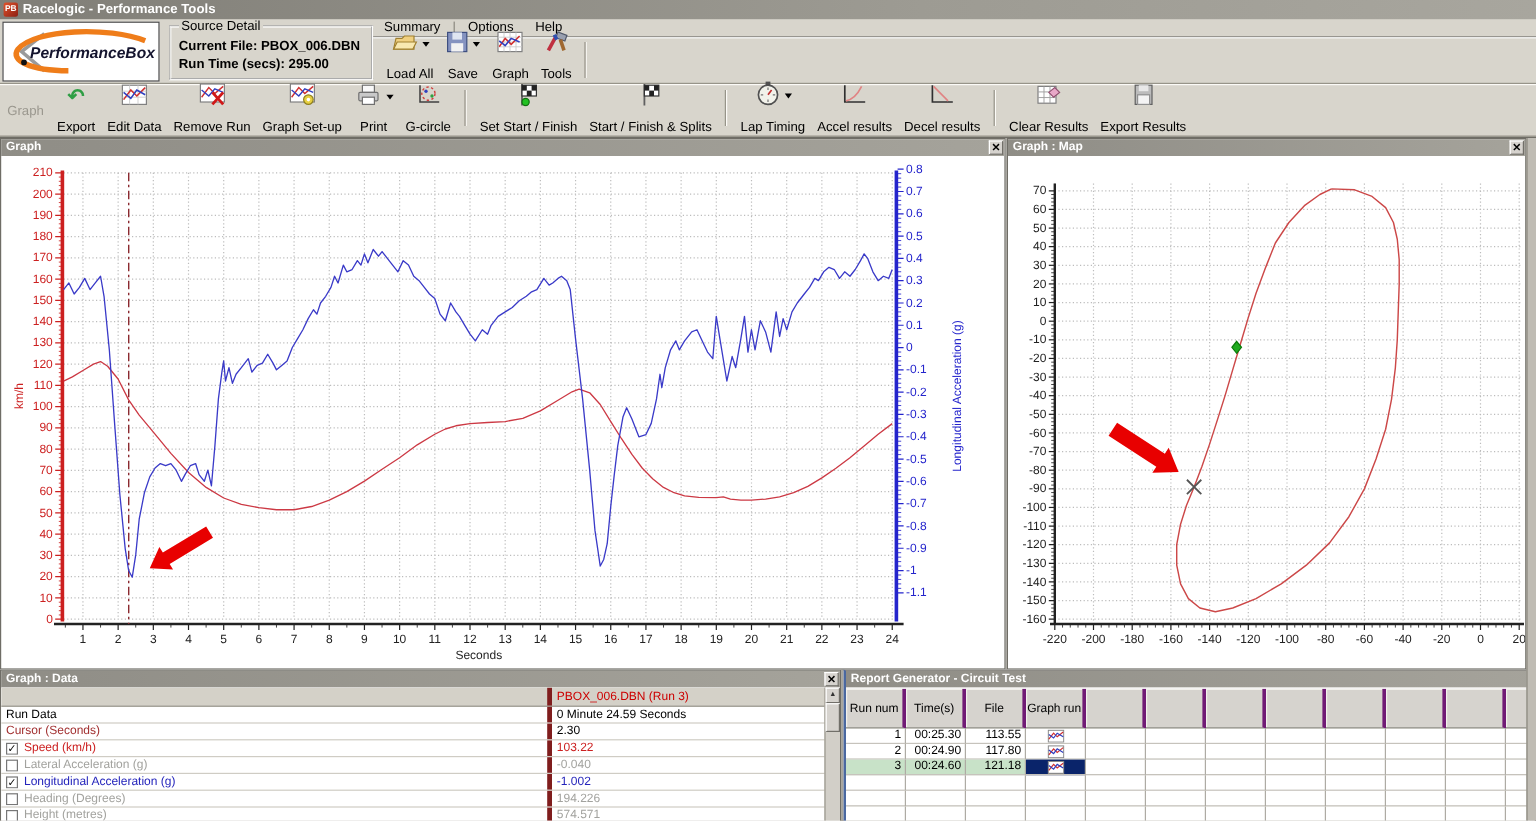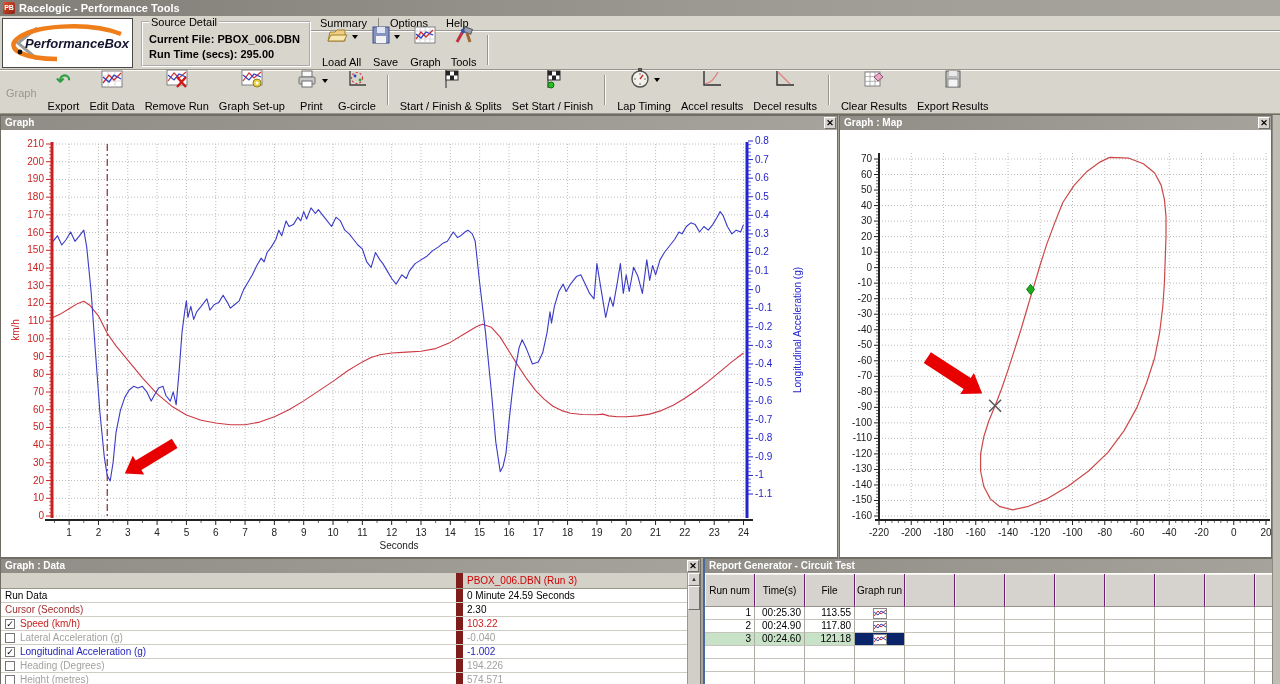--- a/index.html
+++ b/index.html
@@ -44,32 +44,32 @@
   .pclose{position:absolute;right:1px;top:1px;width:12px;height:12px;background:#d6d3ce;
     border:1px solid;border-color:#fff #716f69 #716f69 #fff;font-size:9px;line-height:10px;text-align:center;color:#000;}
   svg text{font-family:"Liberation Sans",sans-serif;}
   .grid{stroke:#bcbcbc;stroke-width:1;stroke-dasharray:1,2;fill:none;}
   .series{fill:none;stroke-width:1.1;stroke-linejoin:round;}
   
   .dtable{position:absolute;left:0;top:14px;right:0;bottom:0;background:#fff;overflow:hidden;}
   .drow{display:flex;height:14px;border-bottom:1px solid #cfccc4;font-size:10px;align-items:center;}
   .drow.dheader{height:16px;background:#d4d1c8;border-bottom:1px solid #9a978e;}
   .dlabel{width:455px;display:flex;align-items:center;padding-left:4px;overflow:hidden;white-space:nowrap;}
-  .dvalue{width:210px;border-left:7px solid #7f1d1d;padding-left:4px;overflow:hidden;white-space:nowrap;align-self:stretch;display:flex;align-items:center;}
+  .dvalue{width:210px;border-left:4px solid #7f1d1d;padding-left:4px;overflow:hidden;white-space:nowrap;align-self:stretch;display:flex;align-items:center;}
   .cb{width:10px;height:10px;border:1px solid #777;background:#fff;margin-right:5px;font-size:9px;
     line-height:9px;text-align:center;flex:none;}
   .cb.on::after{content:"\2713";}
   .vsb{position:absolute;right:0;top:14px;bottom:0;width:13px;background:#d2cfc8;border-left:1px solid #9a978e;}
   .sbbtn{height:13px;background:#d6d3ce;border:1px solid;border-color:#fff #716f69 #716f69 #fff;
     font-size:6px;text-align:center;line-height:11px;color:#333;}
   .sbthumb{height:24px;background:#d6d3ce;border:1px solid;border-color:#fff #716f69 #716f69 #fff;}
   
   .rwrap{position:absolute;left:0;top:14px;right:0;bottom:0;background:#cfccc4;border-top:1px solid #fff;overflow:hidden;}
   .rhead{display:flex;}
-  .rhcell{flex:none;width:50px;height:33px;background:#d6d3ce;border-right:1px solid #701a75;
+  .rhcell{flex:none;width:50px;height:33px;background:#d6d3ce;border-right:3px solid #701a75;
     border-bottom:1px solid #95938c;box-shadow:inset 1px 1px 0 #f2f1ec;display:flex;align-items:center;
     justify-content:center;font-size:10px;text-align:center;}
   .rrow{display:flex;height:13px;background:#fff;}
   .rcell{flex:none;width:50px;border-right:1px solid #aeaba4;border-bottom:1px solid #c6c3bc;
     font-size:10px;text-align:right;padding:0 3px;line-height:12px;overflow:hidden;}
   .rcell.icon{display:flex;align-items:center;justify-content:center;padding:0;}
   .mdistrip{position:absolute;left:1272px;top:0;width:8px;height:570px;background:#bfbcb4;border-left:1px solid #8a887f;}
 </style>
 </head>
 <body>
@@ -234,39 +234,39 @@
     <span class="tsep"></span>
     <div class="tbtn">
       <span class="icorow">
           <span class="ico">
         <svg width="20" height="21">
               <line x1="5" y1="2" x2="5" y2="20" stroke="#606060" stroke-width="1.5"></line>
               <rect x="5" y="3" width="12" height="9" fill="#fff" stroke="#333"></rect>
               <rect x="5" y="3" width="4" height="4.5" fill="#222"></rect>
               <rect x="13" y="3" width="4" height="4.5" fill="#222"></rect>
               <rect x="9" y="7.5" width="4" height="4.5" fill="#222"></rect>
+              <circle cx="8" cy="17" r="3" fill="#22c022" stroke="#107010"></circle>
             </svg>
       </span>
         </span>
-      <span class="lbl">Start / Finish &amp; Splits</span>
+      <span class="lbl">Set Start / Finish</span>
     </div>
     <div class="tbtn">
       <span class="icorow">
           <span class="ico">
         <svg width="20" height="21">
               <line x1="5" y1="2" x2="5" y2="20" stroke="#606060" stroke-width="1.5"></line>
               <rect x="5" y="3" width="12" height="9" fill="#fff" stroke="#333"></rect>
               <rect x="5" y="3" width="4" height="4.5" fill="#222"></rect>
               <rect x="13" y="3" width="4" height="4.5" fill="#222"></rect>
               <rect x="9" y="7.5" width="4" height="4.5" fill="#222"></rect>
-              <circle cx="8" cy="17" r="3" fill="#22c022" stroke="#107010"></circle>
             </svg>
       </span>
         </span>
-      <span class="lbl">Set Start / Finish</span>
+      <span class="lbl">Start / Finish &amp; Splits</span>
     </div>
     <span class="tsep"></span>
     <div class="tbtn">
       <span class="icorow">
           <span class="ico">
         <svg width="22" height="22">
               <rect x="9" y="1" width="4" height="3" fill="#505050"></rect>
               <circle cx="11" cy="12" r="8" fill="#f2f2ea" stroke="#505050" stroke-width="1.4"></circle>
               <path d="M11,6 V8 M11,16 V18 M5,12 H7 M15,12 H17" stroke="#707070"></path>
               <line x1="11" y1="12" x2="14" y2="8" stroke="#c03030" stroke-width="1.4"></line>

